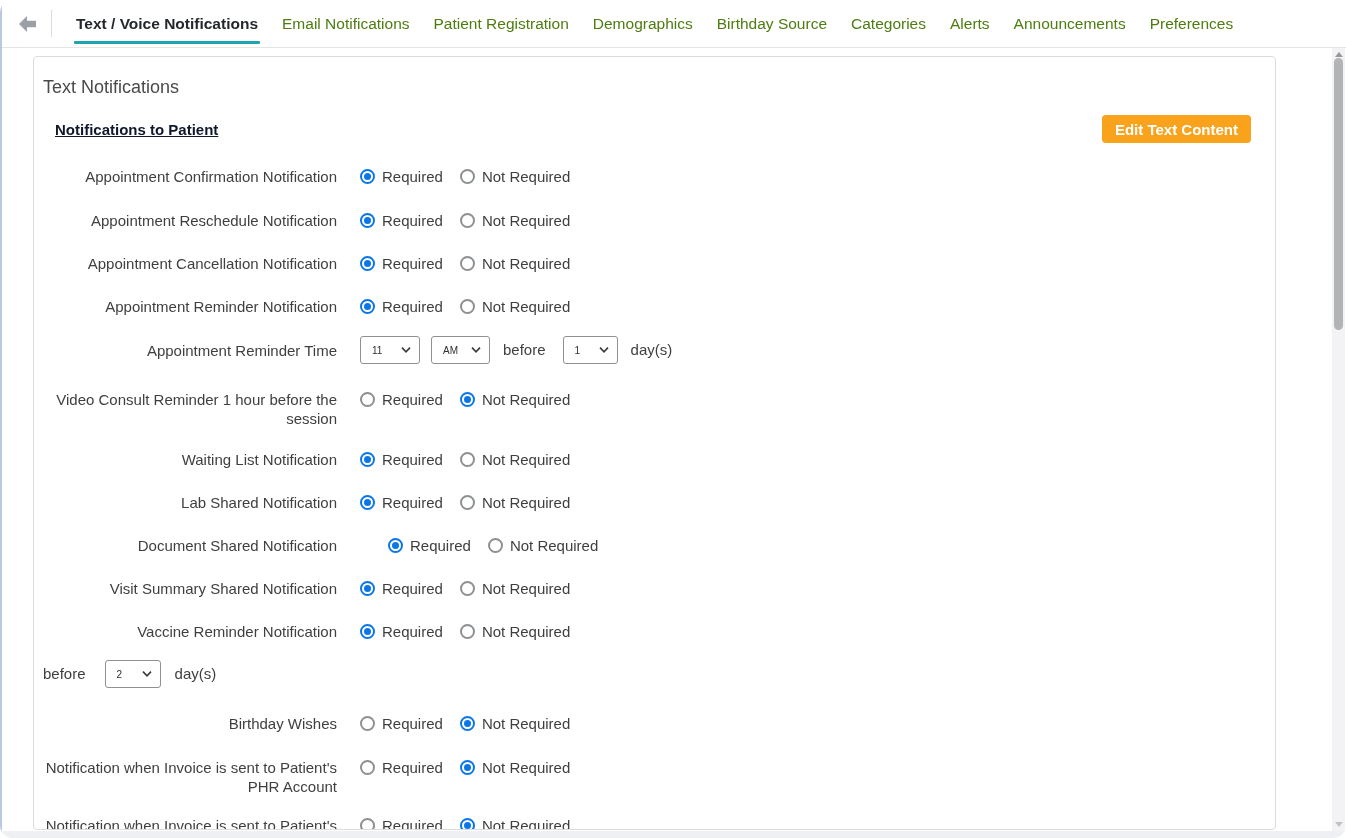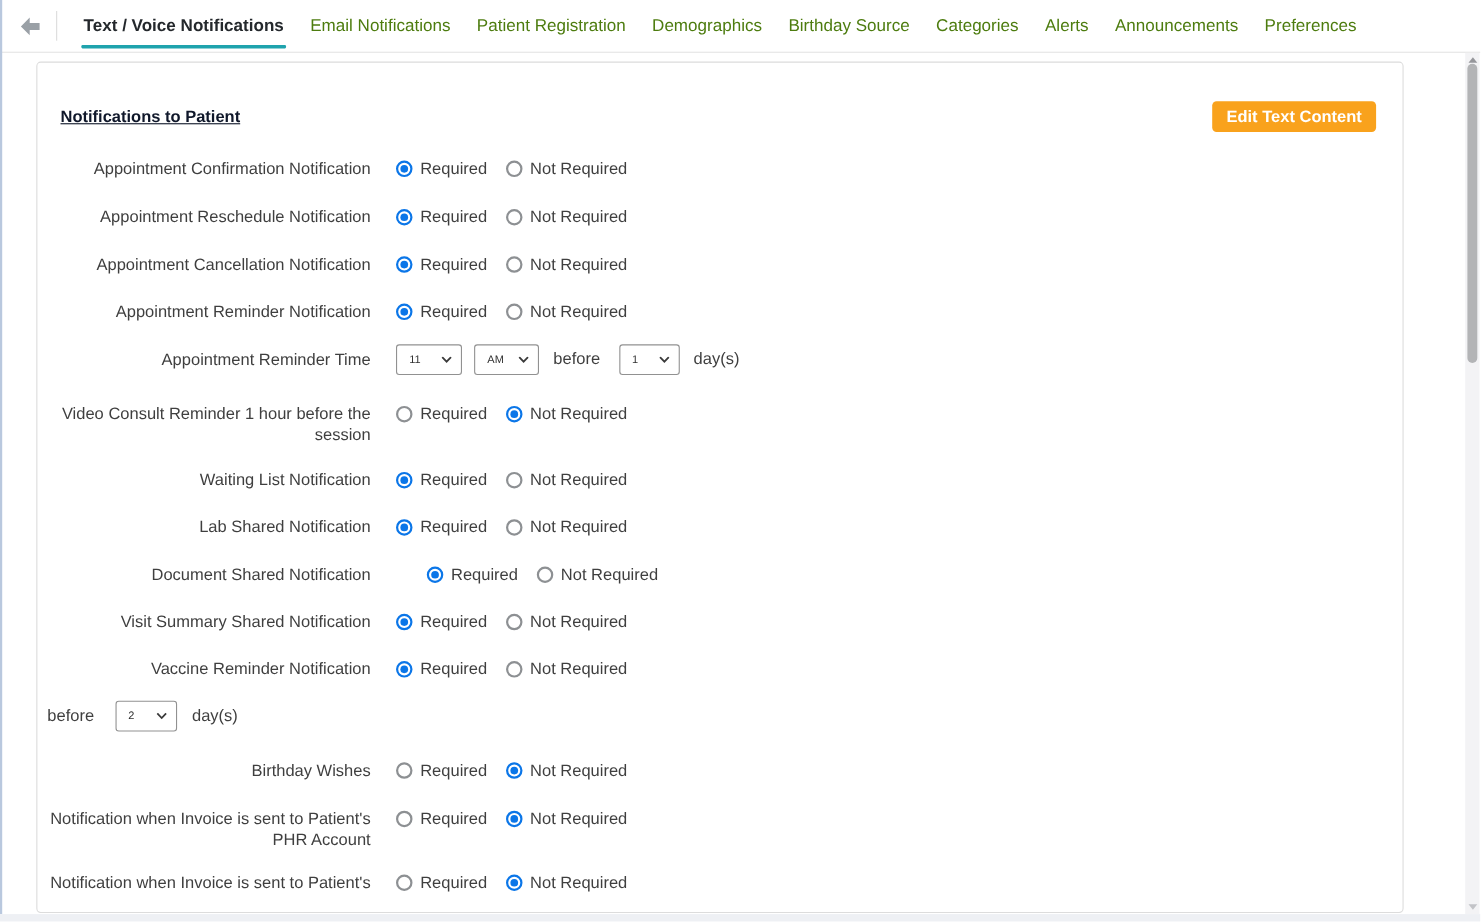--- a/index.html
+++ b/index.html
@@ -11,20 +11,21 @@
   html,body{ background:#ffffff; }
   body{
     font-family:"Liberation Sans","DejaVu Sans",sans-serif;
     color:#3f3f3f;
   }
   .frame{
     position:relative;
     width:1346px; height:838px;
     background:#fff;
     overflow:hidden;
+    border-radius:13px;
   }
   
   .topbar{
     position:absolute; top:0; left:0; right:0; height:48px;
     background:#fff;
     border-bottom:1px solid #e4e4e4;
     display:flex; align-items:center;
     z-index:3;
   }
   .back-btn{
@@ -148,20 +149,21 @@
         <div class="tab">Demographics</div>
         <div class="tab">Birthday Source</div>
         <div class="tab">Categories</div>
         <div class="tab">Alerts</div>
         <div class="tab">Announcements</div>
         <div class="tab">Preferences</div>
       </nav>
   </div>
 
   <div class="panel">
+    <div class="panel-title">Text Notifications</div>
     <div class="subrow">
       <span class="section-heading">Notifications to Patient</span>
       <button class="edit-btn">Edit Text Content</button>
     </div>
     <div class="rows">
         <div class="row" style="margin-bottom: 25px;">
           <div class="row-label">Appointment Confirmation Notification</div>
           <div class="rgroup">
             <div class="opt sel">
               <span class="radio"></span>

